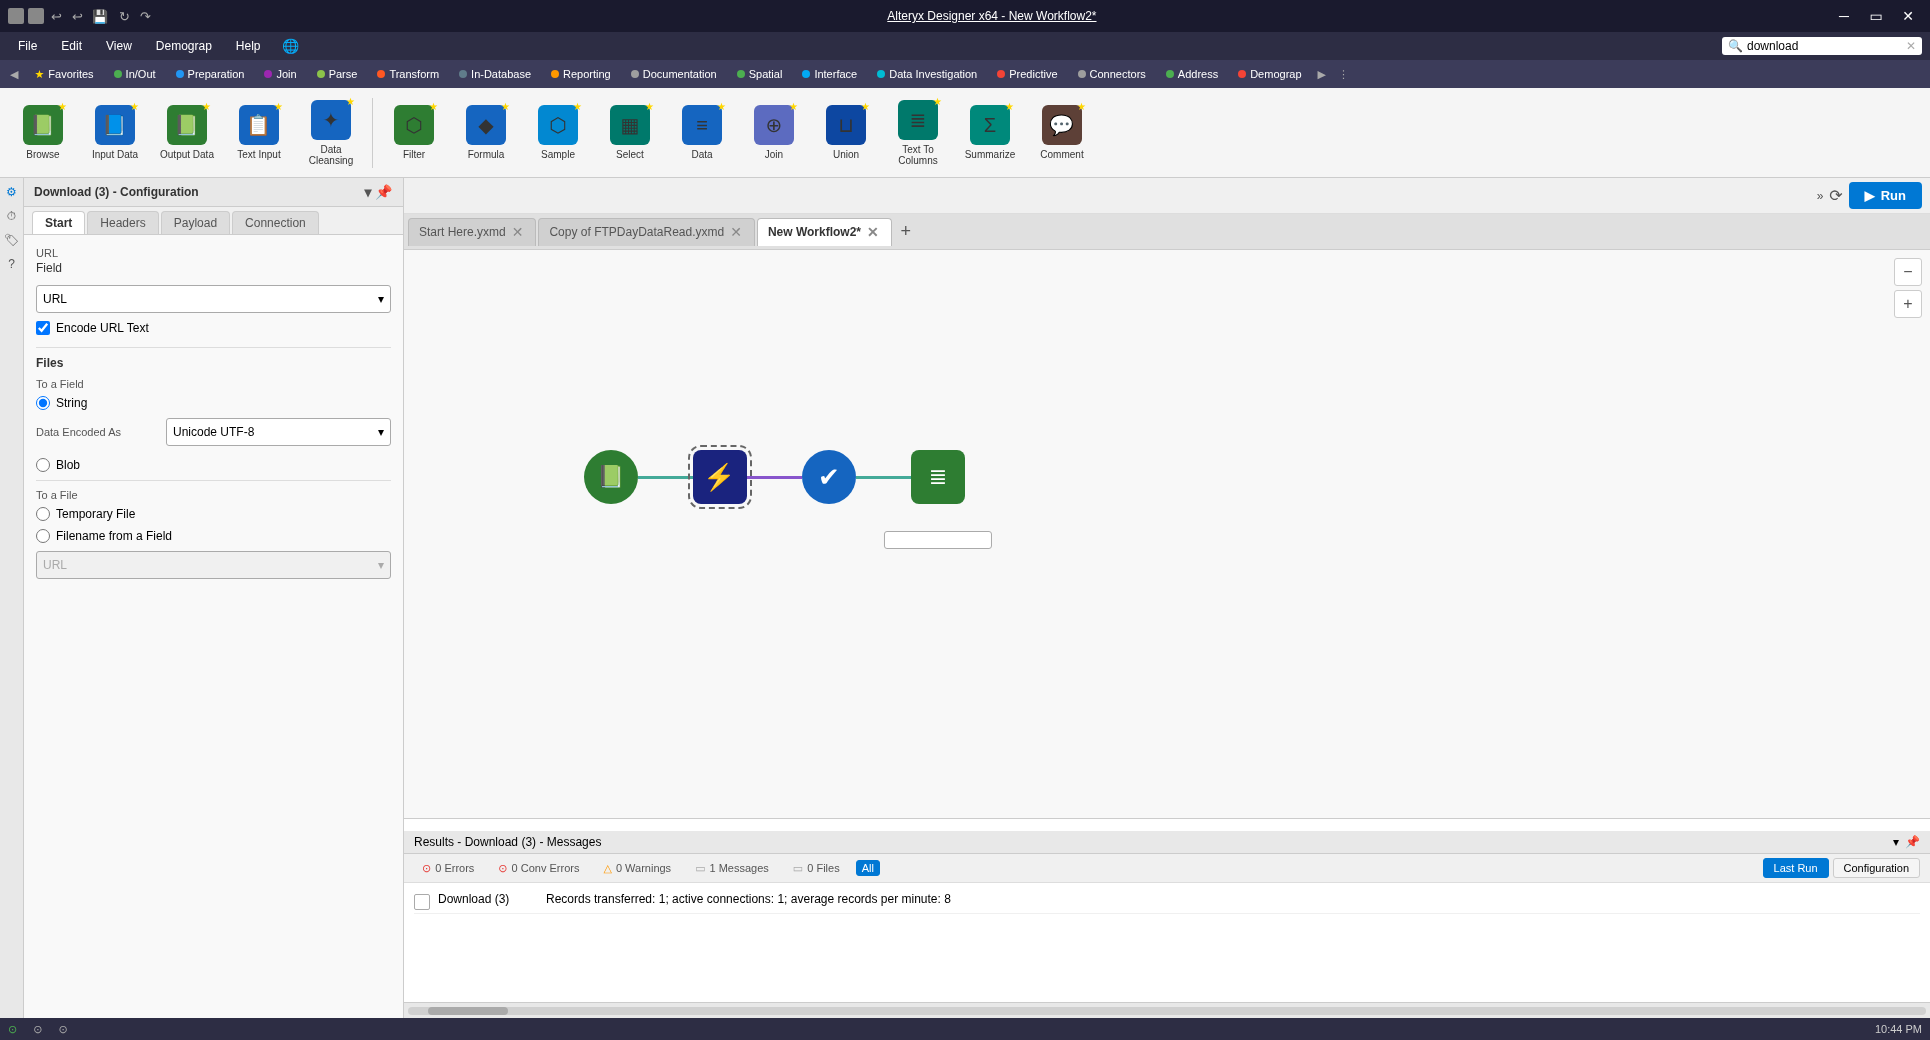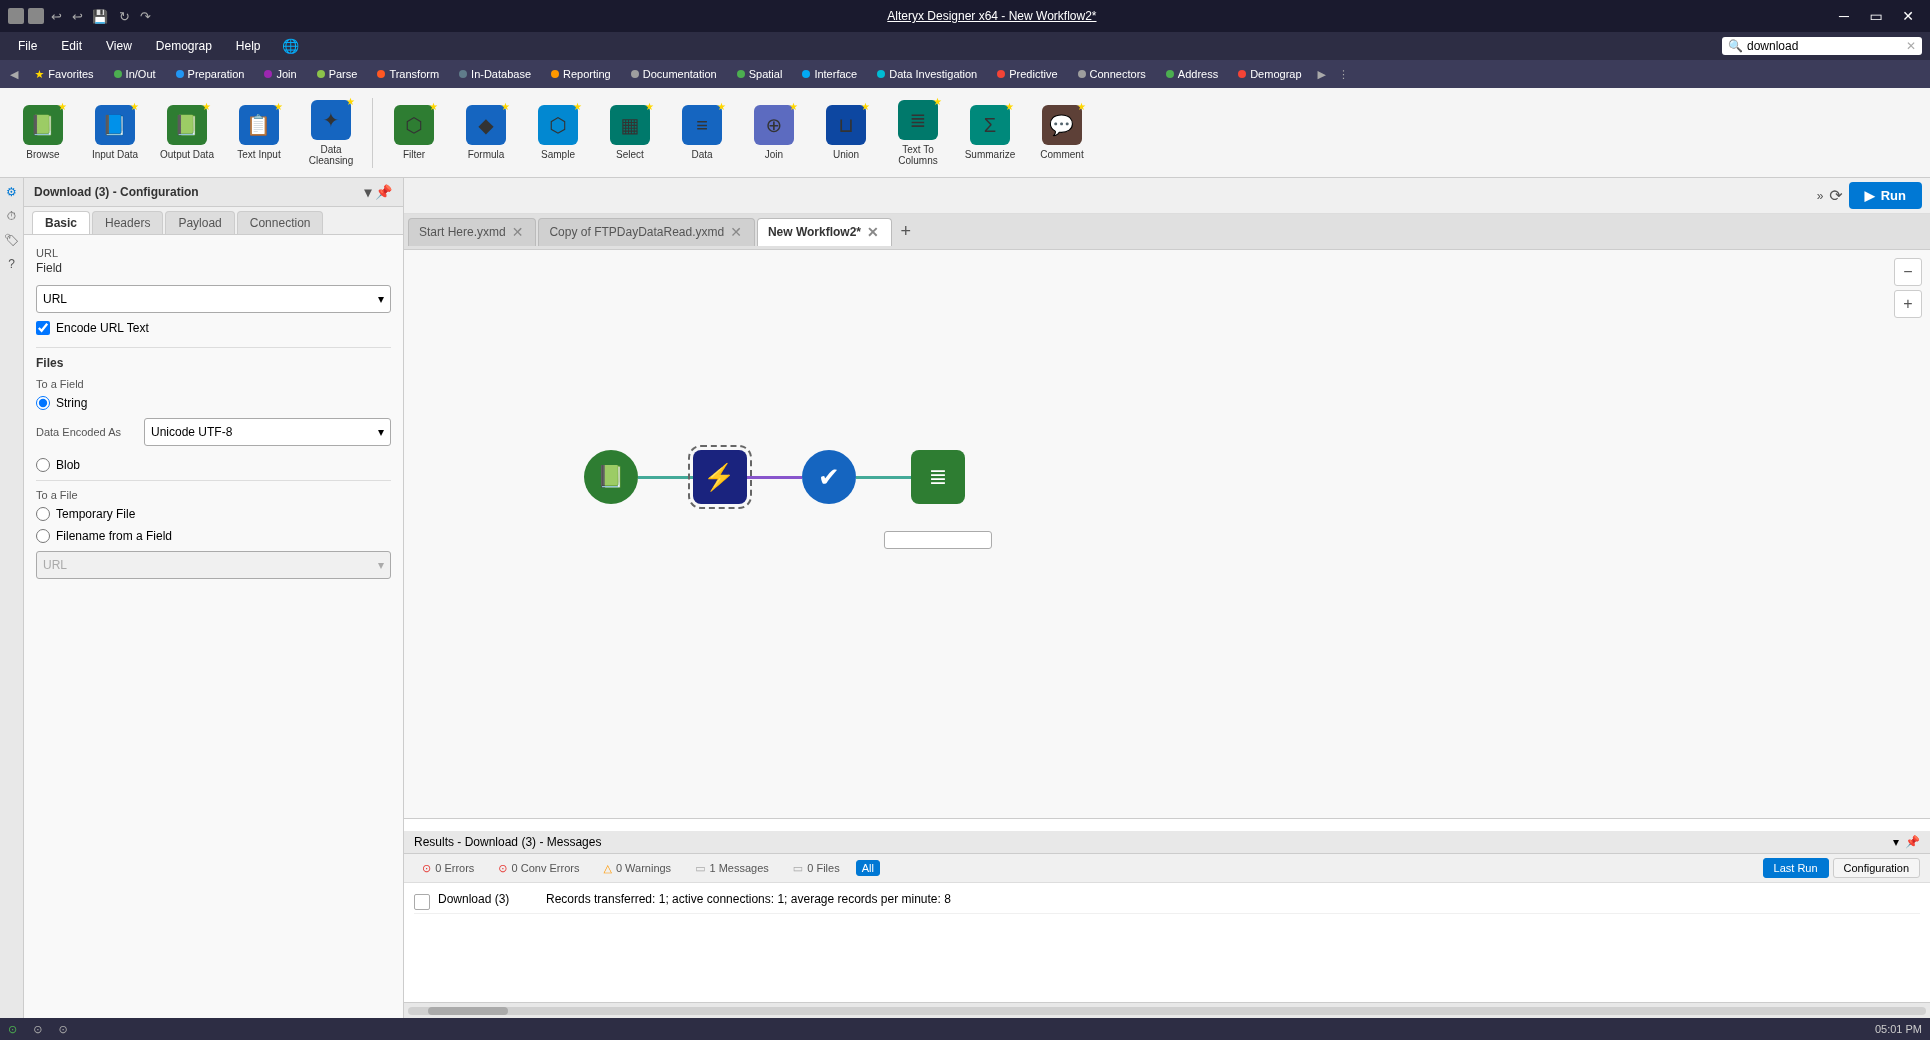--- a/index.html
+++ b/index.html
@@ -215,20 +215,21 @@
       height: 28px;
       border: 1px solid #aaa;
       border-radius: 3px;
       padding: 0 6px;
       font-size: 12px;
       background: white;
       display: flex;
       align-items: center;
       justify-content: space-between;
       cursor: pointer;
+      margin-left: 22px;
     }
 
     .divider { height: 1px; background: #ddd; margin: 8px 0; }
 
     
     #canvas-area {
       flex: 1;
       display: flex;
       flex-direction: column;
     }
@@ -661,21 +662,21 @@
 
   <div id="config-panel">
     <div id="config-header">
       <span>Download (3) - Configuration</span>
       <div class="header-controls">
         <span class="hc-btn">▾</span>
         <span class="hc-btn">📌</span>
       </div>
     </div>
     <div class="config-tabs">
-      <div class="config-tab active">Basic</div>
+      <div class="config-tab active">Start</div>
       <div class="config-tab">Headers</div>
       <div class="config-tab">Payload</div>
       <div class="config-tab">Connection</div>
     </div>
     <div id="config-content">
       <div class="field-label">URL</div>
       <div class="field-value">Field</div>
       <div class="url-dropdown">
         <span>URL</span>
         <span>▾</span>
@@ -828,14 +829,14 @@
         </div>
       </div>
     </div>
   </div>
 </div>
 
 <div id="statusbar">
   <span style="color:#4caf50;">⊙</span>
   <span style="color:#aaa;">⊙</span>
   <span style="color:#aaa;">⊙</span>
-  <span style="margin-left:auto;">05:01 PM</span>
+  <span style="margin-left:auto;">10:44 PM</span>
 </div>
 
 </body></html>

